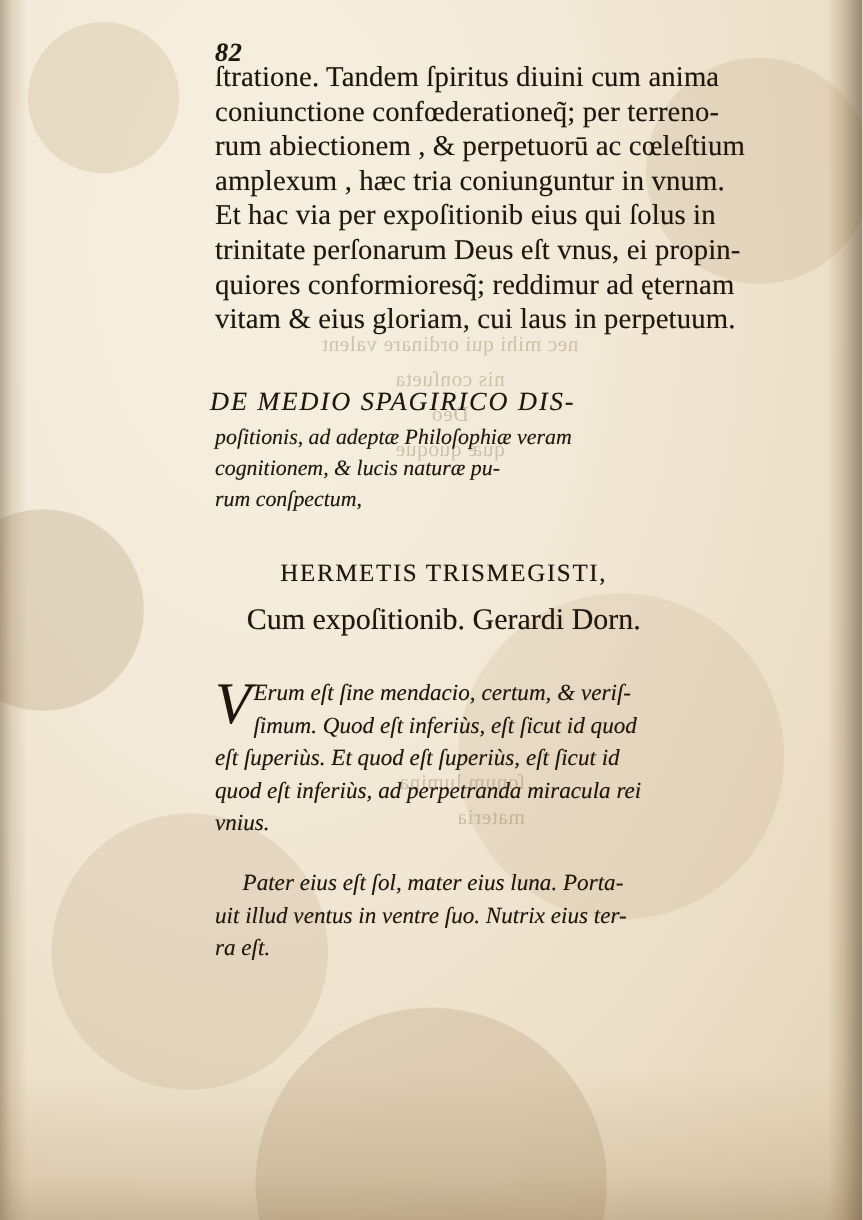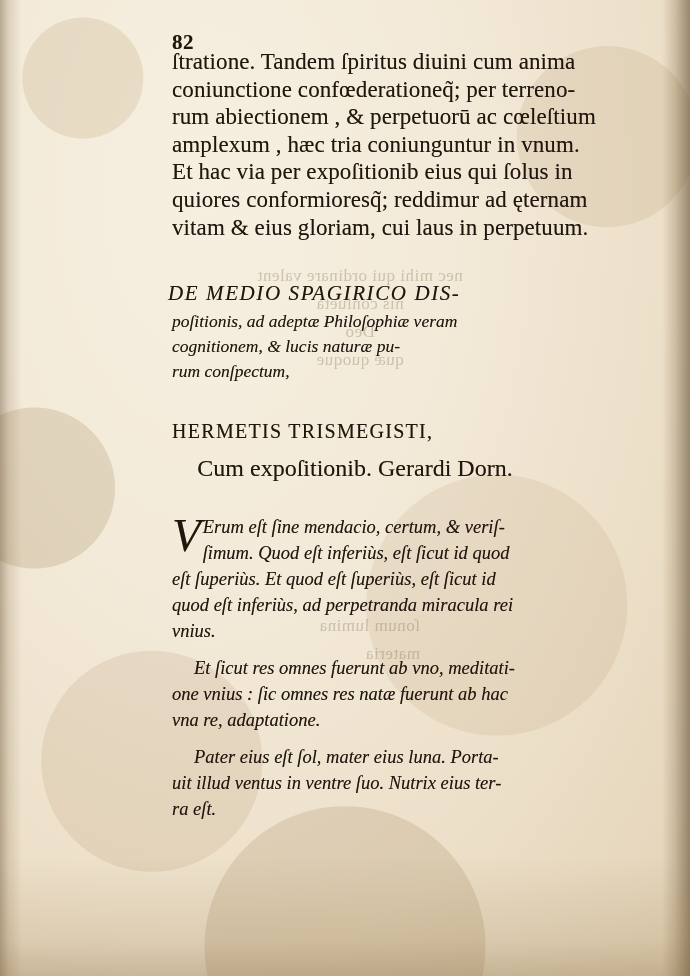--- a/index.html
+++ b/index.html
@@ -82,20 +82,21 @@
     position: absolute;
     left: 0; top: 0;
     width: 690px; height: 976px;
   }
 
   .header {
     position: absolute;
     top: 14px; left: 0;
     width: 604px;
     height: 30px;
+    font-style: italic;
   }
   .folio {
     position: absolute;
     left: 172px;
     top: 16px;
     font-size: 21px;
     font-weight: bold;
     letter-spacing: 0.5px;
   }
   .running-title {
@@ -139,20 +140,21 @@
   .head-sub {
     font-size: 17.5px;
     line-height: 25px;
     font-style: italic;
     margin-top: 3px;
   }
   .head-sub div { white-space: nowrap; }
 
   .author {
     margin-top: 36px;
+    text-align: center;
     font-size: 20px;
     letter-spacing: 1.3px;
     white-space: nowrap;
   }
 
   .expos {
     margin-top: 12px;
     text-align: center;
     font-size: 24px;
     white-space: nowrap;
@@ -203,20 +205,21 @@
     </div>
 
     <div class="body">
 
       <div class="para-top">
         <div>ſtratione. Tandem ſpiritus diuini cum anima</div>
         <div>coniunctione confœderationeq̃; per terreno-</div>
         <div>rum abiectionem , &amp; perpetuorū ac cœleſtium</div>
         <div>amplexum , hæc tria coniunguntur in vnum.</div>
         <div>Et hac via per expoſitionib eius qui ſolus in</div>
+        <div>trinitate perſonarum Deus eſt vnus, ei propin-</div>
         <div>quiores conformioresq̃; reddimur ad ęternam</div>
         <div>vitam &amp; eius gloriam, cui laus in perpetuum.</div>
       </div>
 
       <div class="heading-block">
         <div class="head-main">DE MEDIO SPAGIRICO DIS-</div>
         <div class="head-sub">
           <div>poſitionis, ad adeptæ Philoſophiæ veram</div>
           <div>cognitionem, &amp; lucis naturæ pu-</div>
           <div>rum conſpectum,</div>
@@ -235,25 +238,20 @@
           <span class="dropcap">V</span>
           <span class="l">Erum eſt ſine mendacio, certum, &amp; veriſ-</span>
           <span class="l">ſimum. Quod eſt inferiùs, eſt ſicut id quod</span>
           <span class="l">eſt ſuperiùs. Et quod eſt ſuperiùs, eſt ſicut id</span>
           <span class="l">quod eſt inferiùs, ad perpetranda miracula rei</span>
           <span class="l">vnius.</span>
         </p>
 
         <div class="blockspace"></div>
 
-        <p>
-          <span class="l indent">Et ſicut res omnes fuerunt ab vno, meditati-</span>
-          <span class="l">one vnius : ſic omnes res natæ fuerunt ab hac</span>
-          <span class="l">vna re, adaptatione.</span>
-        </p>
 
         <div class="blockspace"></div>
 
         <p>
           <span class="l indent">Pater eius eſt ſol, mater eius luna. Porta-</span>
           <span class="l">uit illud ventus in ventre ſuo. Nutrix eius ter-</span>
           <span class="l right">ra eſt.</span>
         </p>
 
       </div>

